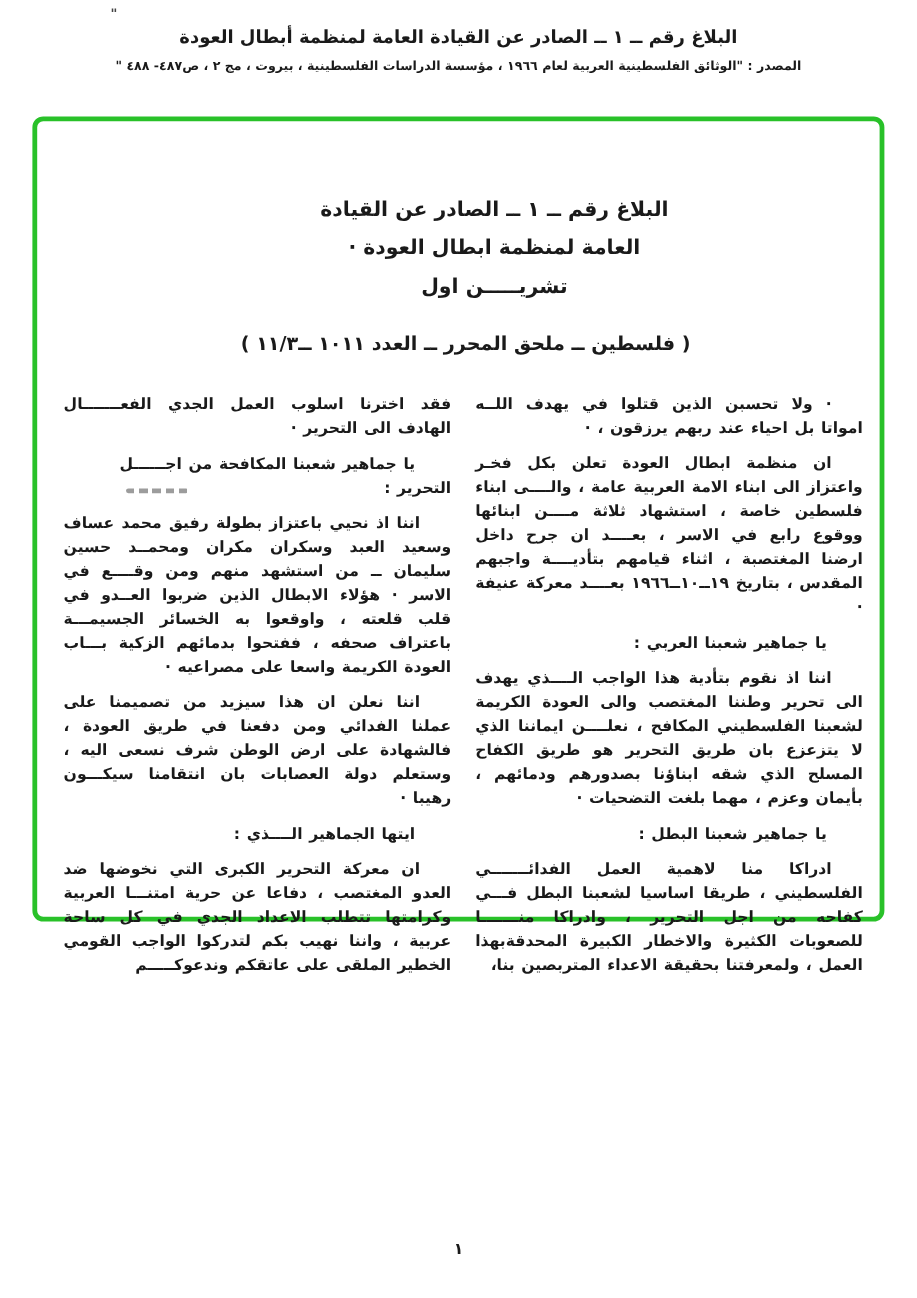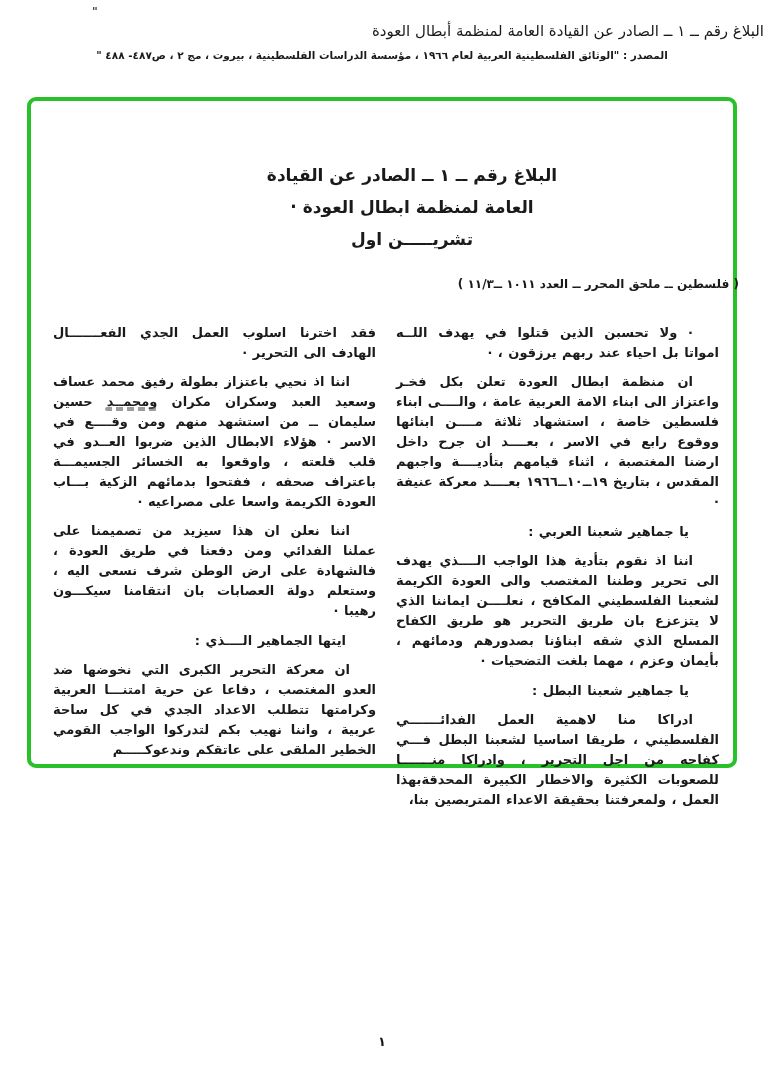--- a/index.html
+++ b/index.html
@@ -13,22 +13,22 @@
   }
   .page { position:absolute; inset:0; }
 
   
   .corner-mark {
     position:absolute; left:92px; top:5px;
     font-size:11px; font-weight:bold; color:#444;
   }
   .header-title {
     position:absolute; top:22px; left:0; width:100%;
-    direction:rtl; 
-    font-size:15px; font-weight:normal; letter-spacing:0.2px;
+    direction:rtl; text-align:center;
+    font-size:15px; font-weight:bold; letter-spacing:0.2px;
   }
   .header-source {
     position:absolute; top:49px; left:0; width:100%;
     direction:rtl; text-align:center;
     font-size:10.5px; font-weight:bold;
   }
 
   
   .green-box {
     position:absolute; left:27px; top:97px;
@@ -44,22 +44,22 @@
 
   .doc-title {
     position:relative; left:30px;
     text-align:center;
     font-size:17px; font-weight:bold;
     line-height:32px;
   }
   .doc-ref {
     position:relative; left:6px;
     margin-top:22px;
-    text-align:right;
-    font-size:12px; font-weight:bold;
+    text-align:center;
+    font-size:16px; font-weight:bold;
   }
 
   .columns {
     display:flex; direction:rtl;
     gap:20px;
     margin-top:32px;
     padding:0 14px 0 22px;
   }
   .col { flex:1; min-width:0; }
 
@@ -118,20 +118,21 @@
         <div class="col">
             <p class="block  indent">· ولا تحسبن الذين قتلوا في يهدف اللــه امواتا بل احياء عند ربهم يرزقون ، ·</p>
             <p class="block  indent">ان منظمة ابطال العودة تعلن بكل فخـر واعتزاز الى ابناء الامة العربية عامة ، والــــى ابناء فلسطين خاصة ، استشهاد ثلاثة مــــن ابنائها ووقوع رابع في الاسر ، بعــــد ان جرح داخل ارضنا المغتصبة ، اثناء قيامهم بتأديــــة واجبهم المقدس ، بتاريخ ١٩ــ١٠ــ١٩٦٦ بعــــد معركة عنيفة ·</p>
             <p class="block heading">يا جماهير شعبنا العربي :</p>
             <p class="block  indent">اننا اذ نقوم بتأدية هذا الواجب الــــذي يهدف الى تحرير وطننا المغتصب والى العودة الكريمة لشعبنا الفلسطيني المكافح ، نعلــــن ايماننا الذي لا يتزعزع بان طريق التحرير هو طريق الكفاح المسلح الذي شقه ابناؤنا بصدورهم ودمائهم ، بأيمان وعزم ، مهما بلغت التضحيات ·</p>
             <p class="block heading">يا جماهير شعبنا البطل :</p>
             <p class="block  indent">ادراكا منا لاهمية العمل الفدائـــــــي الفلسطيني ، طريقا اساسيا لشعبنا البطل فـــي كفاحه من اجل التحرير ، وادراكا منـــــــا للصعوبات الكثيرة والاخطار الكبيرة المحدقةبهذا العمل ، ولمعرفتنا بحقيقة الاعداء المتربصين بنا،</p>
           </div>
         <div class="col">
             <p class="block ">فقد اخترنا اسلوب العمل الجدي الفعـــــــال الهادف الى التحرير ·</p>
+            <p class="block heading">يا جماهير شعبنا المكافحة من اجــــــل التحرير :</p>
             <p class="block  indent">اننا اذ نحيي باعتزاز بطولة رفيق محمد عساف وسعيد العبد وسكران مكران ومحمــد حسين سليمان ــ من استشهد منهم ومن وقــــع في الاسر · هؤلاء الابطال الذين ضربوا العــدو في قلب قلعته ، واوقعوا به الخسائر الجسيمـــة باعتراف صحفه ، ففتحوا بدمائهم الزكية بـــاب العودة الكريمة واسعا على مصراعيه ·</p>
             <p class="block  indent">اننا نعلن ان هذا سيزيد من تصميمنا على عملنا الفدائي ومن دفعنا في طريق العودة ، فالشهادة على ارض الوطن شرف نسعى اليه ، وستعلم دولة العصابات بان انتقامنا سيكـــون رهيبا ·</p>
             <p class="block heading">ايتها الجماهير الــــذي :</p>
             <p class="block  indent">ان معركة التحرير الكبرى التي نخوضها ضد العدو المغتصب ، دفاعا عن حرية امتنـــا العربية وكرامتها تتطلب الاعداد الجدي في كل ساحة عربية ، واننا نهيب بكم لتدركوا الواجب القومي الخطير الملقى على عاتقكم وندعوكـــــم</p>
           </div>
       </div>
 
     </div>
     <div class="smudge"></div>
   </div>

